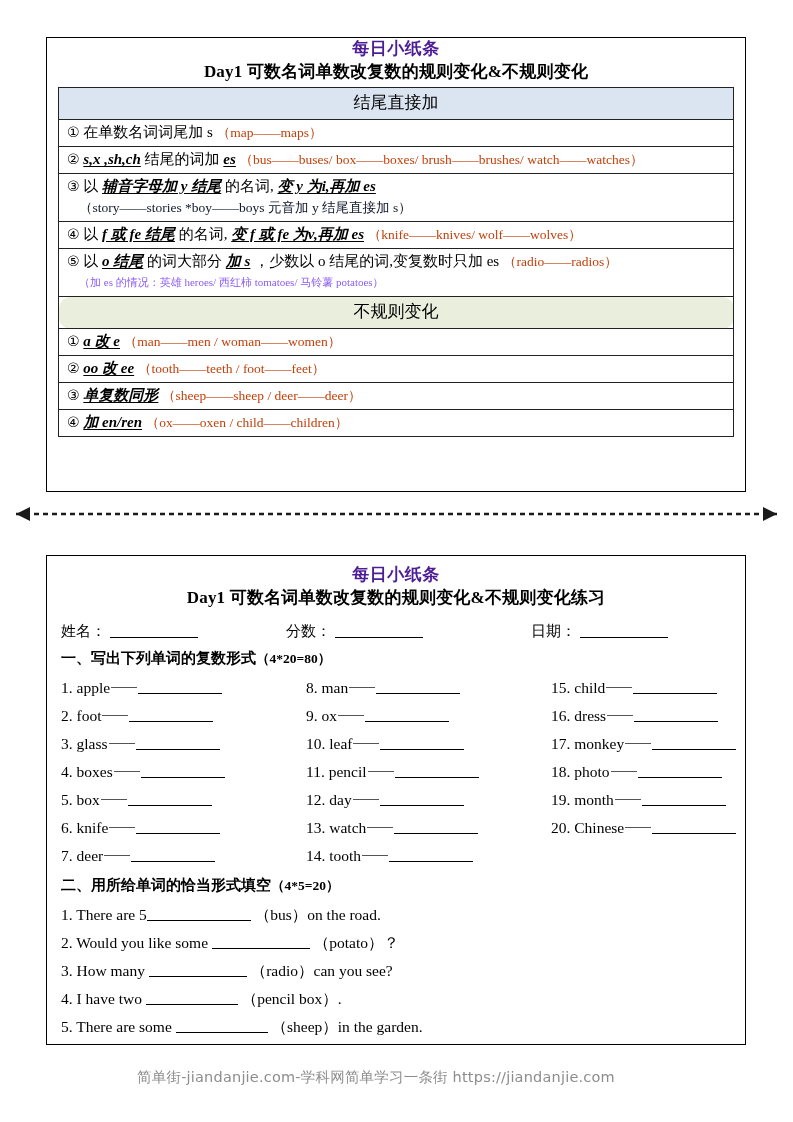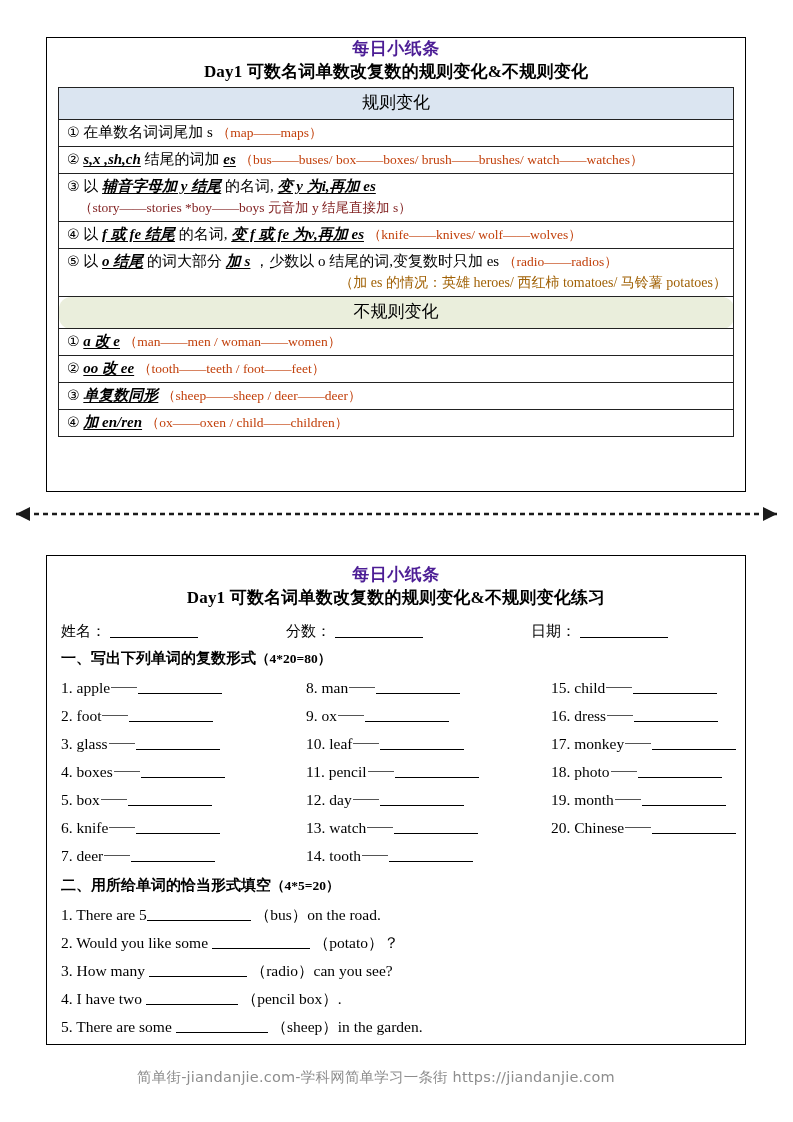--- a/index.html
+++ b/index.html
@@ -89,32 +89,31 @@
     font-style: italic;
     text-decoration: underline;
     text-underline-offset: 2px;
   }
   .eg {
     color: #c2410c;
     font-size: 13.5px;
   }
   .sub {
     display: block;
-    color: #7f1d1d;
+    color: #0f172a;
     font-size: 13.5px;
     padding-left: 12px;
     line-height: 21px;
   }
   .sub-dark {
     display: block;
-    color: #a16207;
-    font-size: 14px;
+    color: #8b5cf6;
+    font-size: 11px;
     padding-left: 12px;
     line-height: 21px;
-    text-align: right;
   }
   .cell-line2 { padding-bottom: 4px; }
 
   
   #cut-line {
     position: absolute;
     left: 0;
     top: 503px;
     width: 793px;
     height: 22px;
@@ -204,21 +203,21 @@
 <div class="sheet" id="sheet-rules">
   <div class="title-red">每日小纸条</div>
   <div class="title-main">
     <span class="daytag">Day1</span>
     <span>可数名词单数改复数的规则变化&amp;不规则变化</span>
   </div>
 
   <table class="rules-table">
     <tbody>
       <tr>
-        <td class="section-head head-blue">规则变化</td>
+        <td class="section-head head-blue">结尾直接加</td>
       </tr>
 
       <tr>
         <td>
           <span class="num">①</span>
           <span>在单数名词词尾加 s</span>
           <span class="eg">（map——maps）</span>
         </td>
       </tr>
 

